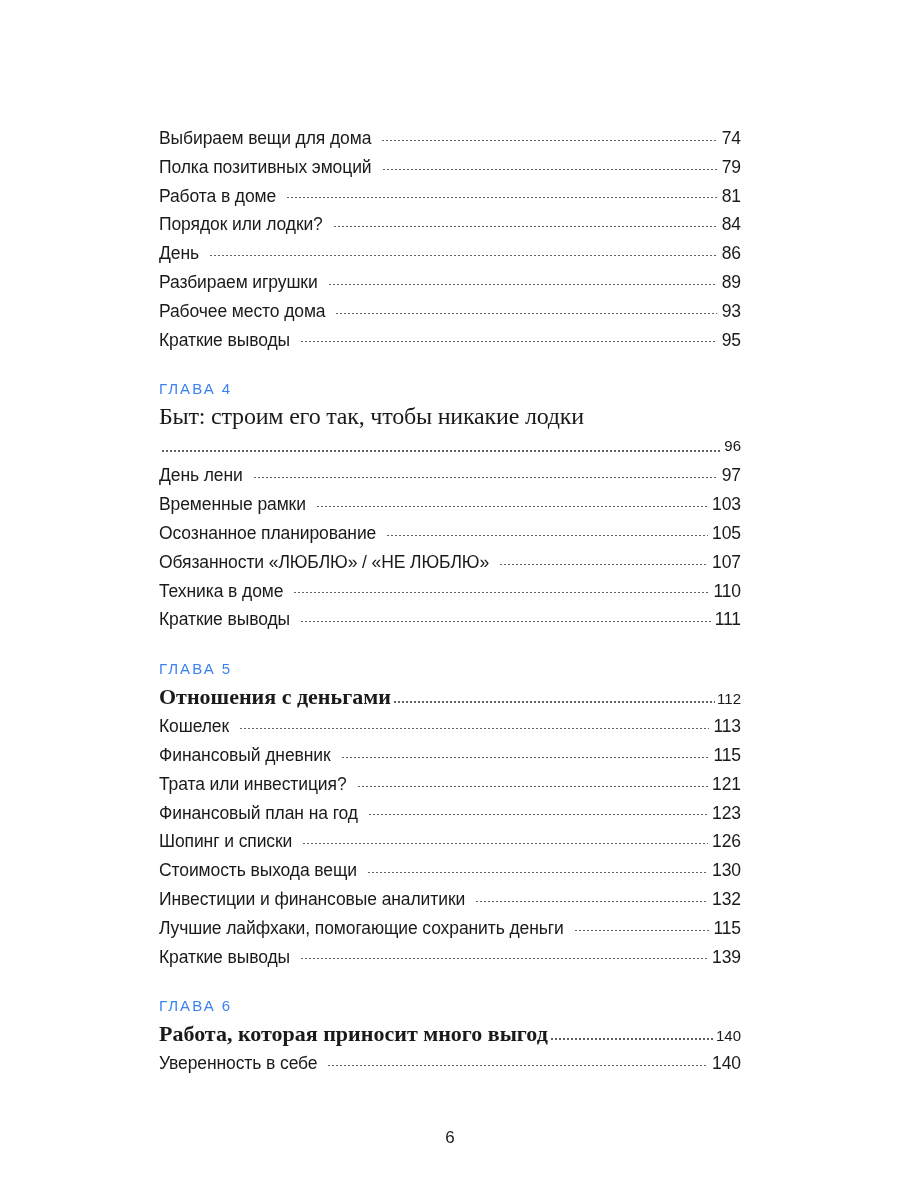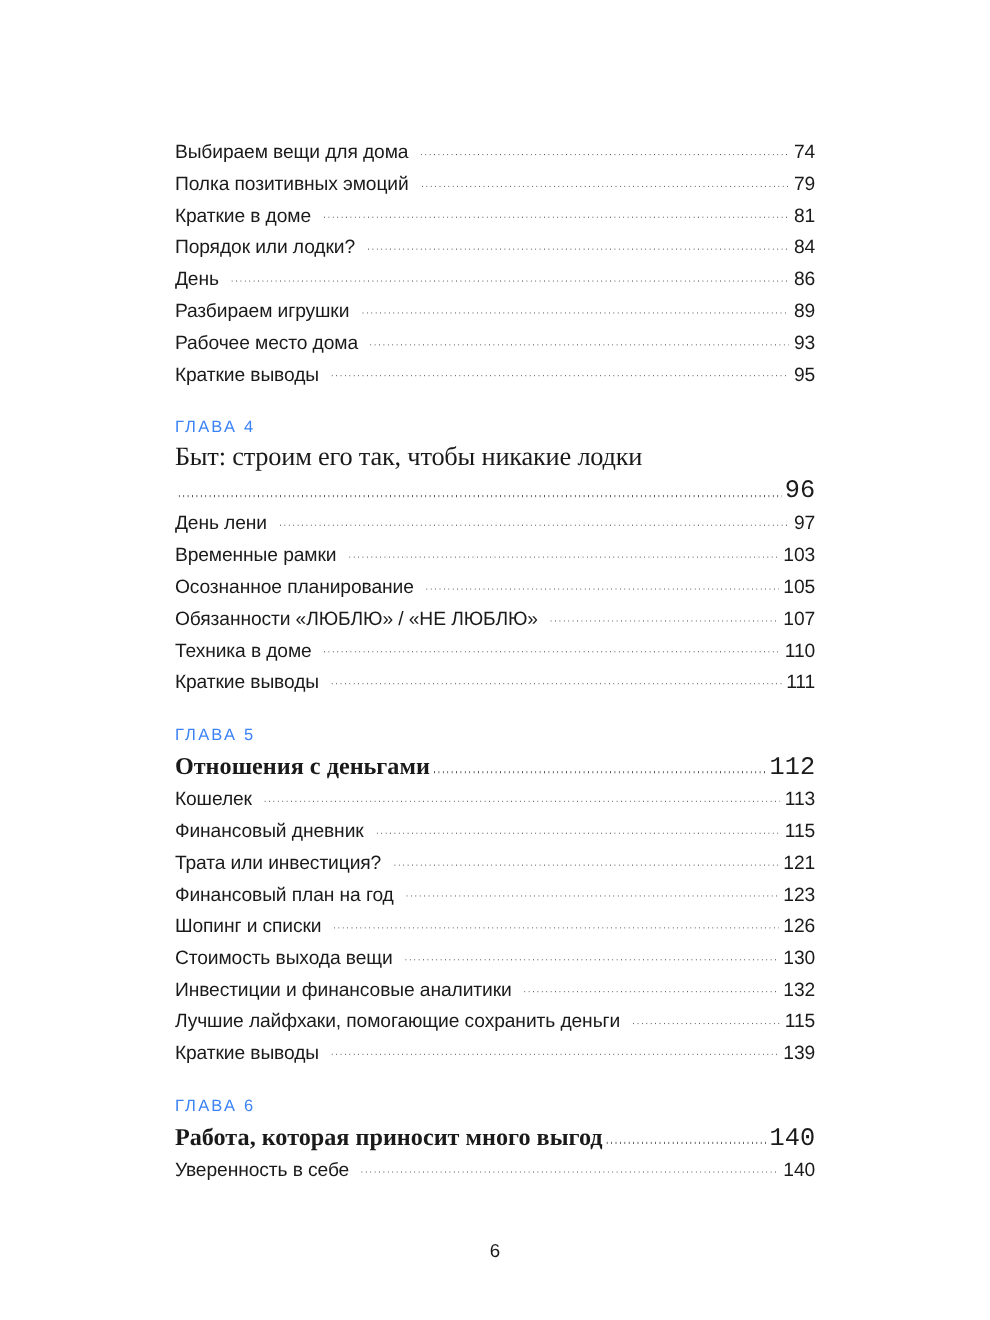--- a/index.html
+++ b/index.html
@@ -30,21 +30,21 @@
       display: flex; align-items: baseline;
       font-family: "Liberation Serif", serif; font-weight: bold; font-size: 22px;
       height: 30px; line-height: 30px;
     }
     .chapter-title-row .dots {
       flex: 1; margin: 0 2px 9px 2px; height: 2px; align-self: flex-end;
       background-image: radial-gradient(circle, #555 0.7px, transparent 0.8px);
       background-size: 4px 2px; background-repeat: repeat-x;
     }
     .chapter-title-row .page {
-      font-family: Liberation Mono, monospace; font-weight: normal; font-size: 23px;
+      font-family: Liberation Sans, sans-serif; font-weight: normal; font-size: 15px;
     }
     .page-number {
       position: absolute; top: 1128px; left: 0; width: 900px; text-align: center;
       font-family: "Liberation Sans", sans-serif; font-size: 17px;
     }
   </style>
 </head>
 <body>
 
 <div class="toc">
@@ -54,21 +54,21 @@
         <span class="title">Выбираем вещи для дома</span>
         <span class="dots"></span>
         <span class="page">74</span>
       </div>
     <div class="row">
         <span class="title">Полка позитивных эмоций</span>
         <span class="dots"></span>
         <span class="page">79</span>
       </div>
     <div class="row">
-        <span class="title">Краткие в доме</span>
+        <span class="title">Работа в доме</span>
         <span class="dots"></span>
         <span class="page">81</span>
       </div>
     <div class="row">
         <span class="title">Порядок или лодки?</span>
         <span class="dots"></span>
         <span class="page">84</span>
       </div>
     <div class="row">
         <span class="title">День</span>

